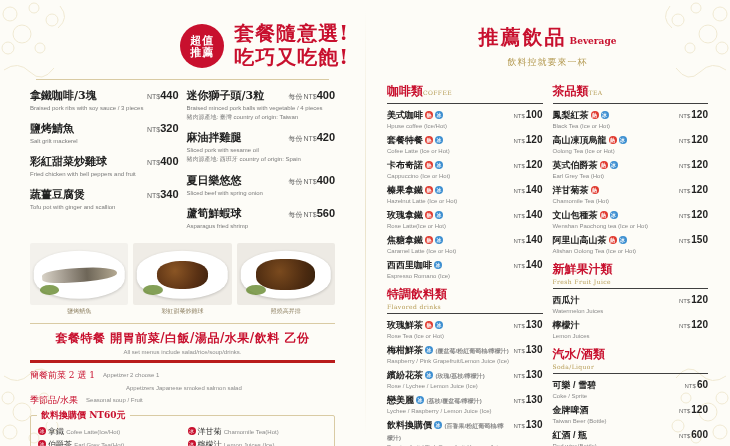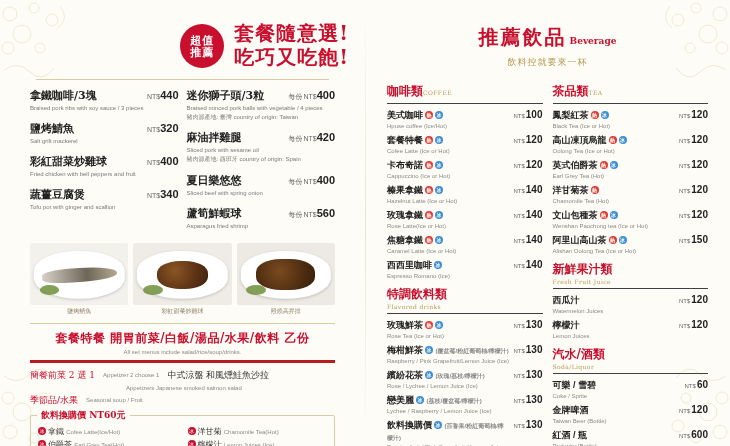--- a/index.html
+++ b/index.html
@@ -479,21 +479,20 @@
 
     <div class="setinfo">
       <div class="setinfo-main">套餐特餐 開胃前菜/白飯/湯品/水果/飲料 乙份</div>
       <div class="setinfo-sub">All set menus include salad/rice/soup/drinks.</div>
     </div>
 
     <div class="choice">
       <div class="choice-row">
         <span class="choice-label">簡餐前菜 2 選 1</span>
         <span class="choice-en">Appetizer 2 choose 1</span>
-        <span class="choice-opts">中式涼盤  和風燻鮭魚沙拉</span>
       </div>
       <div class="choice-row">
         <span class="choice-en" style="margin-left:96px;">Appetizers        Japanese smoked salmon salad</span>
       </div>
       <div class="choice-row">
         <span class="choice-label">季節品/水果</span>
         <span class="choice-en">Seasonal soup / Fruit</span>
       </div>
     </div>
 

